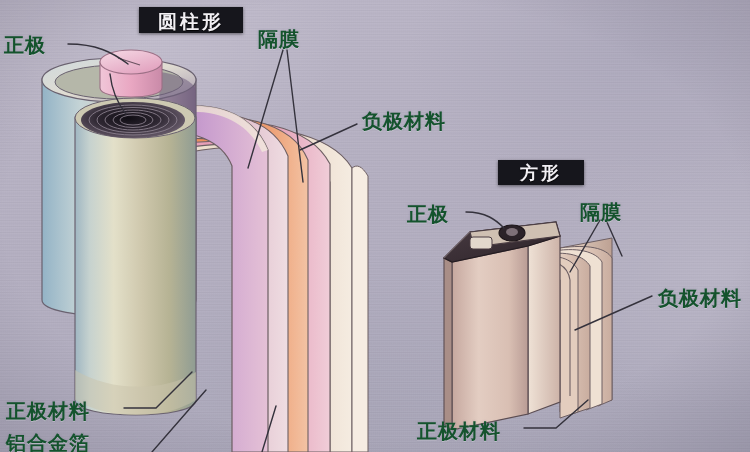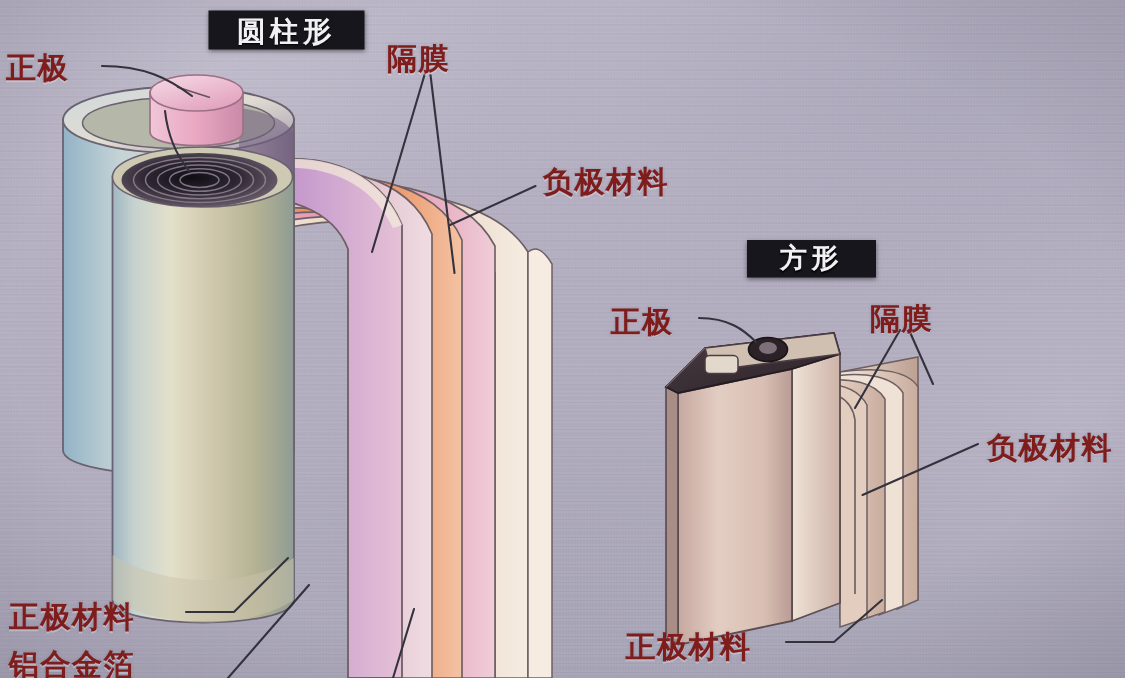--- a/index.html
+++ b/index.html
@@ -76,21 +76,21 @@
     left: 498px; top: 160px;
     width: 86px; height: 25px;
     font-size: 18px;
     padding-top: 4px;
     box-sizing: border-box;
   }
 
   
   .label {
     position: absolute;
-    color: #7f1d1d;
+    color: #14532d;
     font-weight: bold;
     font-size: 20px;
     letter-spacing: 1px;
     white-space: nowrap;
     z-index: 35;
     text-shadow: 0 1px 0 rgba(255,255,255,.30), 0 0 2px rgba(120,115,140,.5);
     filter: blur(.25px);
   }
 
   #lbl-cyl-pos   { left: 4px;   top: 32px; }

